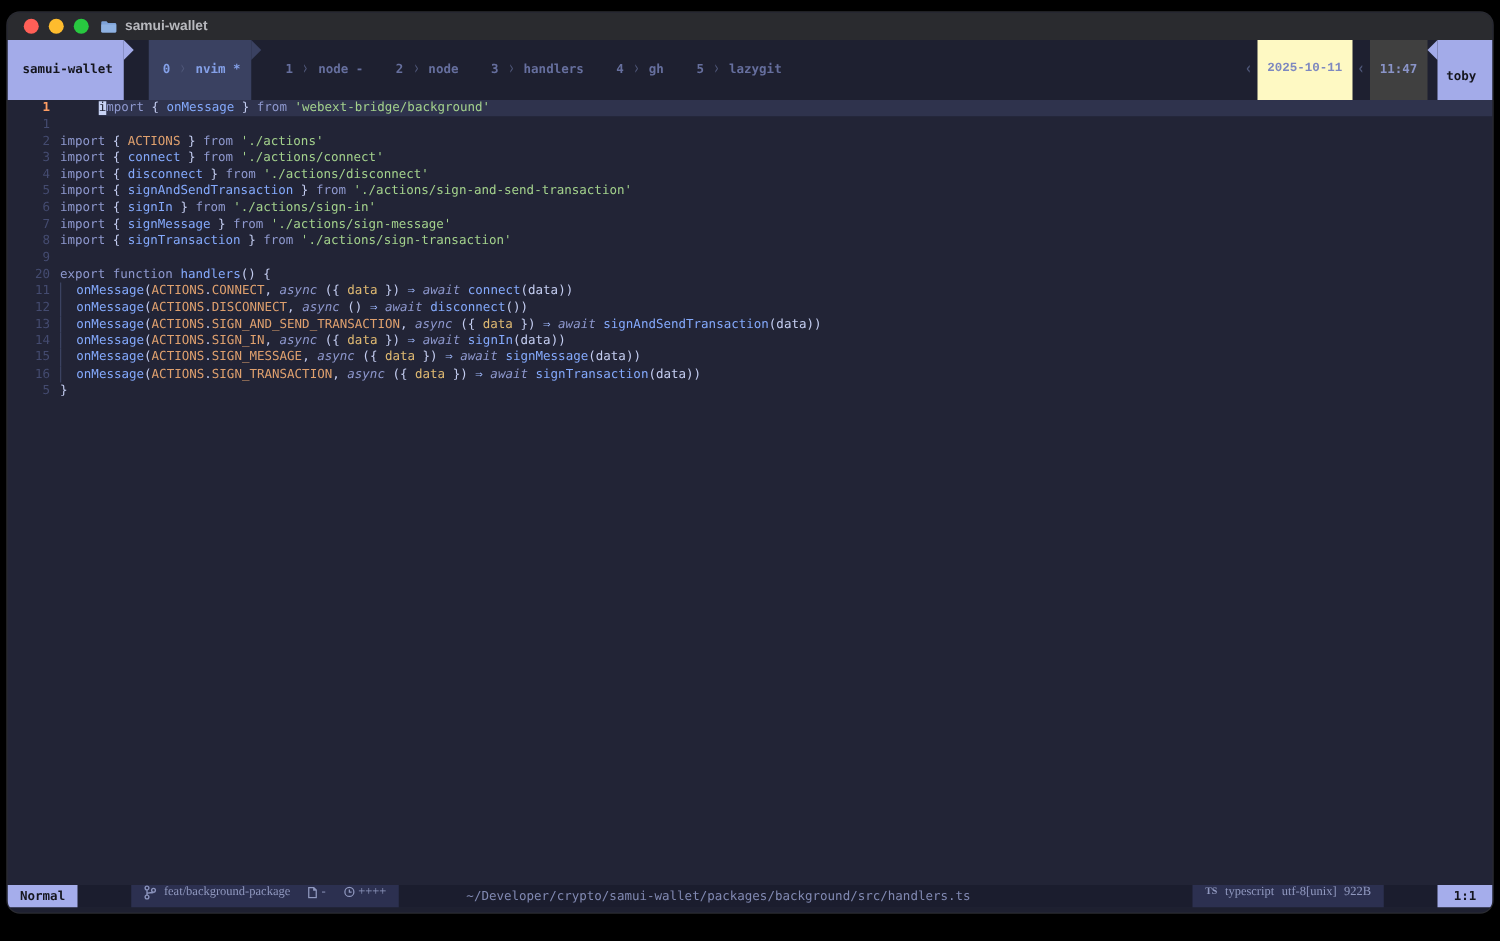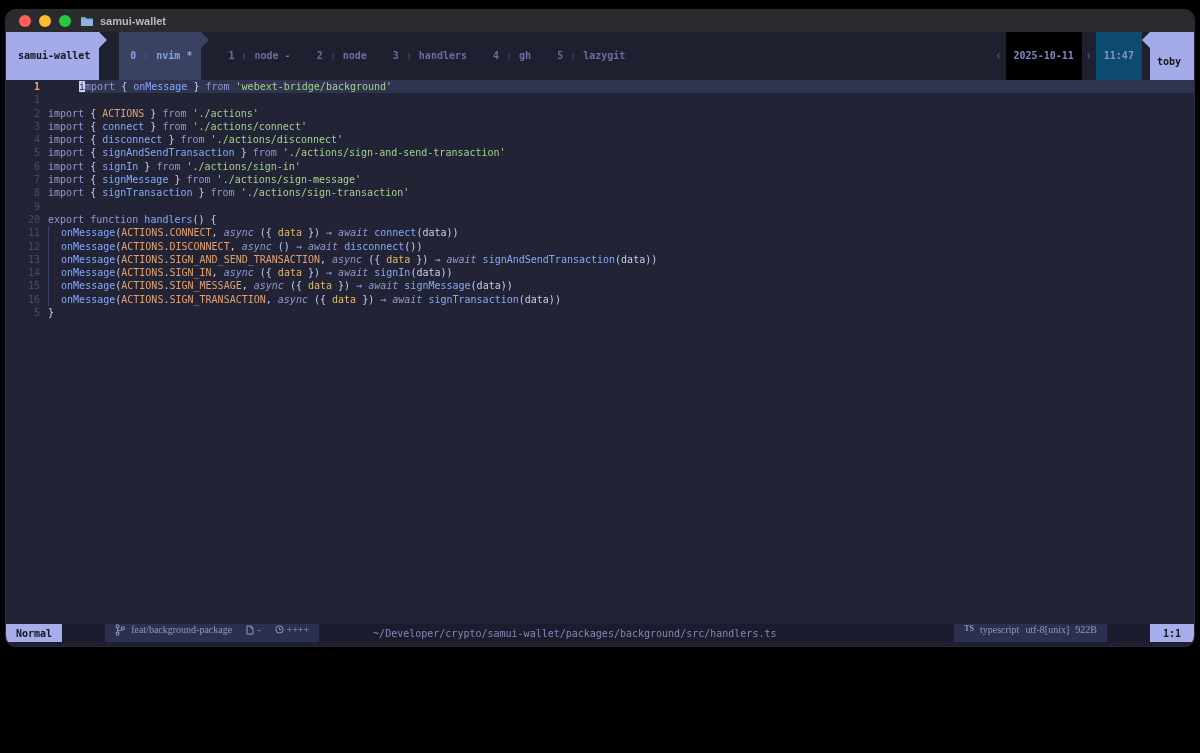--- a/index.html
+++ b/index.html
@@ -1,18 +1,18 @@
 <!DOCTYPE html>
 <html><head>
 <meta charset="utf-8">
 <style>
   html,body{margin:0;padding:0;}
   body{width:1200px;height:753px;background:#000;position:relative;overflow:hidden;
        font-family:"DejaVu Sans Mono",monospace;}
-  .window{position:absolute;left:6px;top:10px;width:1188px;height:636px;background:#222436;
+  .window{position:absolute;left:6px;top:10px;width:1188px;height:720px;background:#222436;
           border-radius:10px;overflow:hidden;display:flex;flex-direction:column;
           box-shadow:0 0 0 1px rgba(120,122,140,.35);}
   
   .titlebar{flex:0 0 22px;background:#2a2b2f;display:flex;align-items:center;padding-left:13px;}
   .lights{display:flex;gap:8px;align-items:center;}
   .light{width:12px;height:12px;border-radius:50%;}
   .light.red{background:#ff5f57}.light.yellow{background:#febc2e}.light.green{background:#28c840}
   .proxy-icon{margin-left:9px;display:flex;align-items:center;}
   .titlebar .title{margin-left:6px;font-family:"Liberation Sans",sans-serif;font-size:11px;
           font-weight:700;color:#b8b9be;}
@@ -25,22 +25,22 @@
   .arr-session{border-left:8px solid #a3abe9;}
   .tmux-windows{display:flex;align-items:stretch;}
   .twin-wrap{display:flex;align-items:stretch;margin-left:12px;}
   .twin{display:flex;align-items:center;gap:7px;padding:0 7px;color:#666f9e;white-space:pre;}
   .twin .widx{color:inherit}
   .twin.active{background:#3a4161;color:#84a0e8;padding:0 9px 0 11px;}
   .arr-active{border-left:8px solid #3a4161;}
   .chev{color:#4f5779;font-weight:400;display:inline-block;transform:scale(.9,1.5);}
   .tmux-right{margin-left:auto;display:flex;align-items:stretch;}
   .tchev{color:#4f5779;display:flex;align-items:center;padding:0 4px;transform:scaleY(1.4);}
-  .seg-date{background:#000000;color:#7e89c0;display:flex;align-items:center;padding:0 8px;}
-  .seg-time{background:#0c4a6e;color:#8a94c8;display:flex;align-items:center;padding:16px 8px;}
+  .seg-date{background:#fef9c3;color:#7e89c0;display:flex;align-items:center;padding:0 8px;font-family:Liberation Mono, monospace;}
+  .seg-time{background:#404040;color:#8a94c8;display:flex;align-items:center;padding:16px 8px;}
   .arr-user{border-right:8px solid #a3abe9;}
   .seg-user{background:#a3abe9;color:#15161e;display:flex;align-items:center;padding:12px 13px 0 7px;}
   
   .editor{flex:1 1 auto;font-size:10px;line-height:13.3px;overflow:hidden;}
   .row{display:flex;height:13.3px;white-space:pre;}
   .lnum{flex:0 0 34px;text-align:right;color:#444b70;padding-right:8px;user-select:none;}
   .lnum.curnum{color:#ff9e64;font-weight:700;}
   .lcode{flex:1 1 auto;}
   .row.cur .lcode{background:#2f334d;margin-left:31px;}
   .tk-k{color:#8f99cf}

